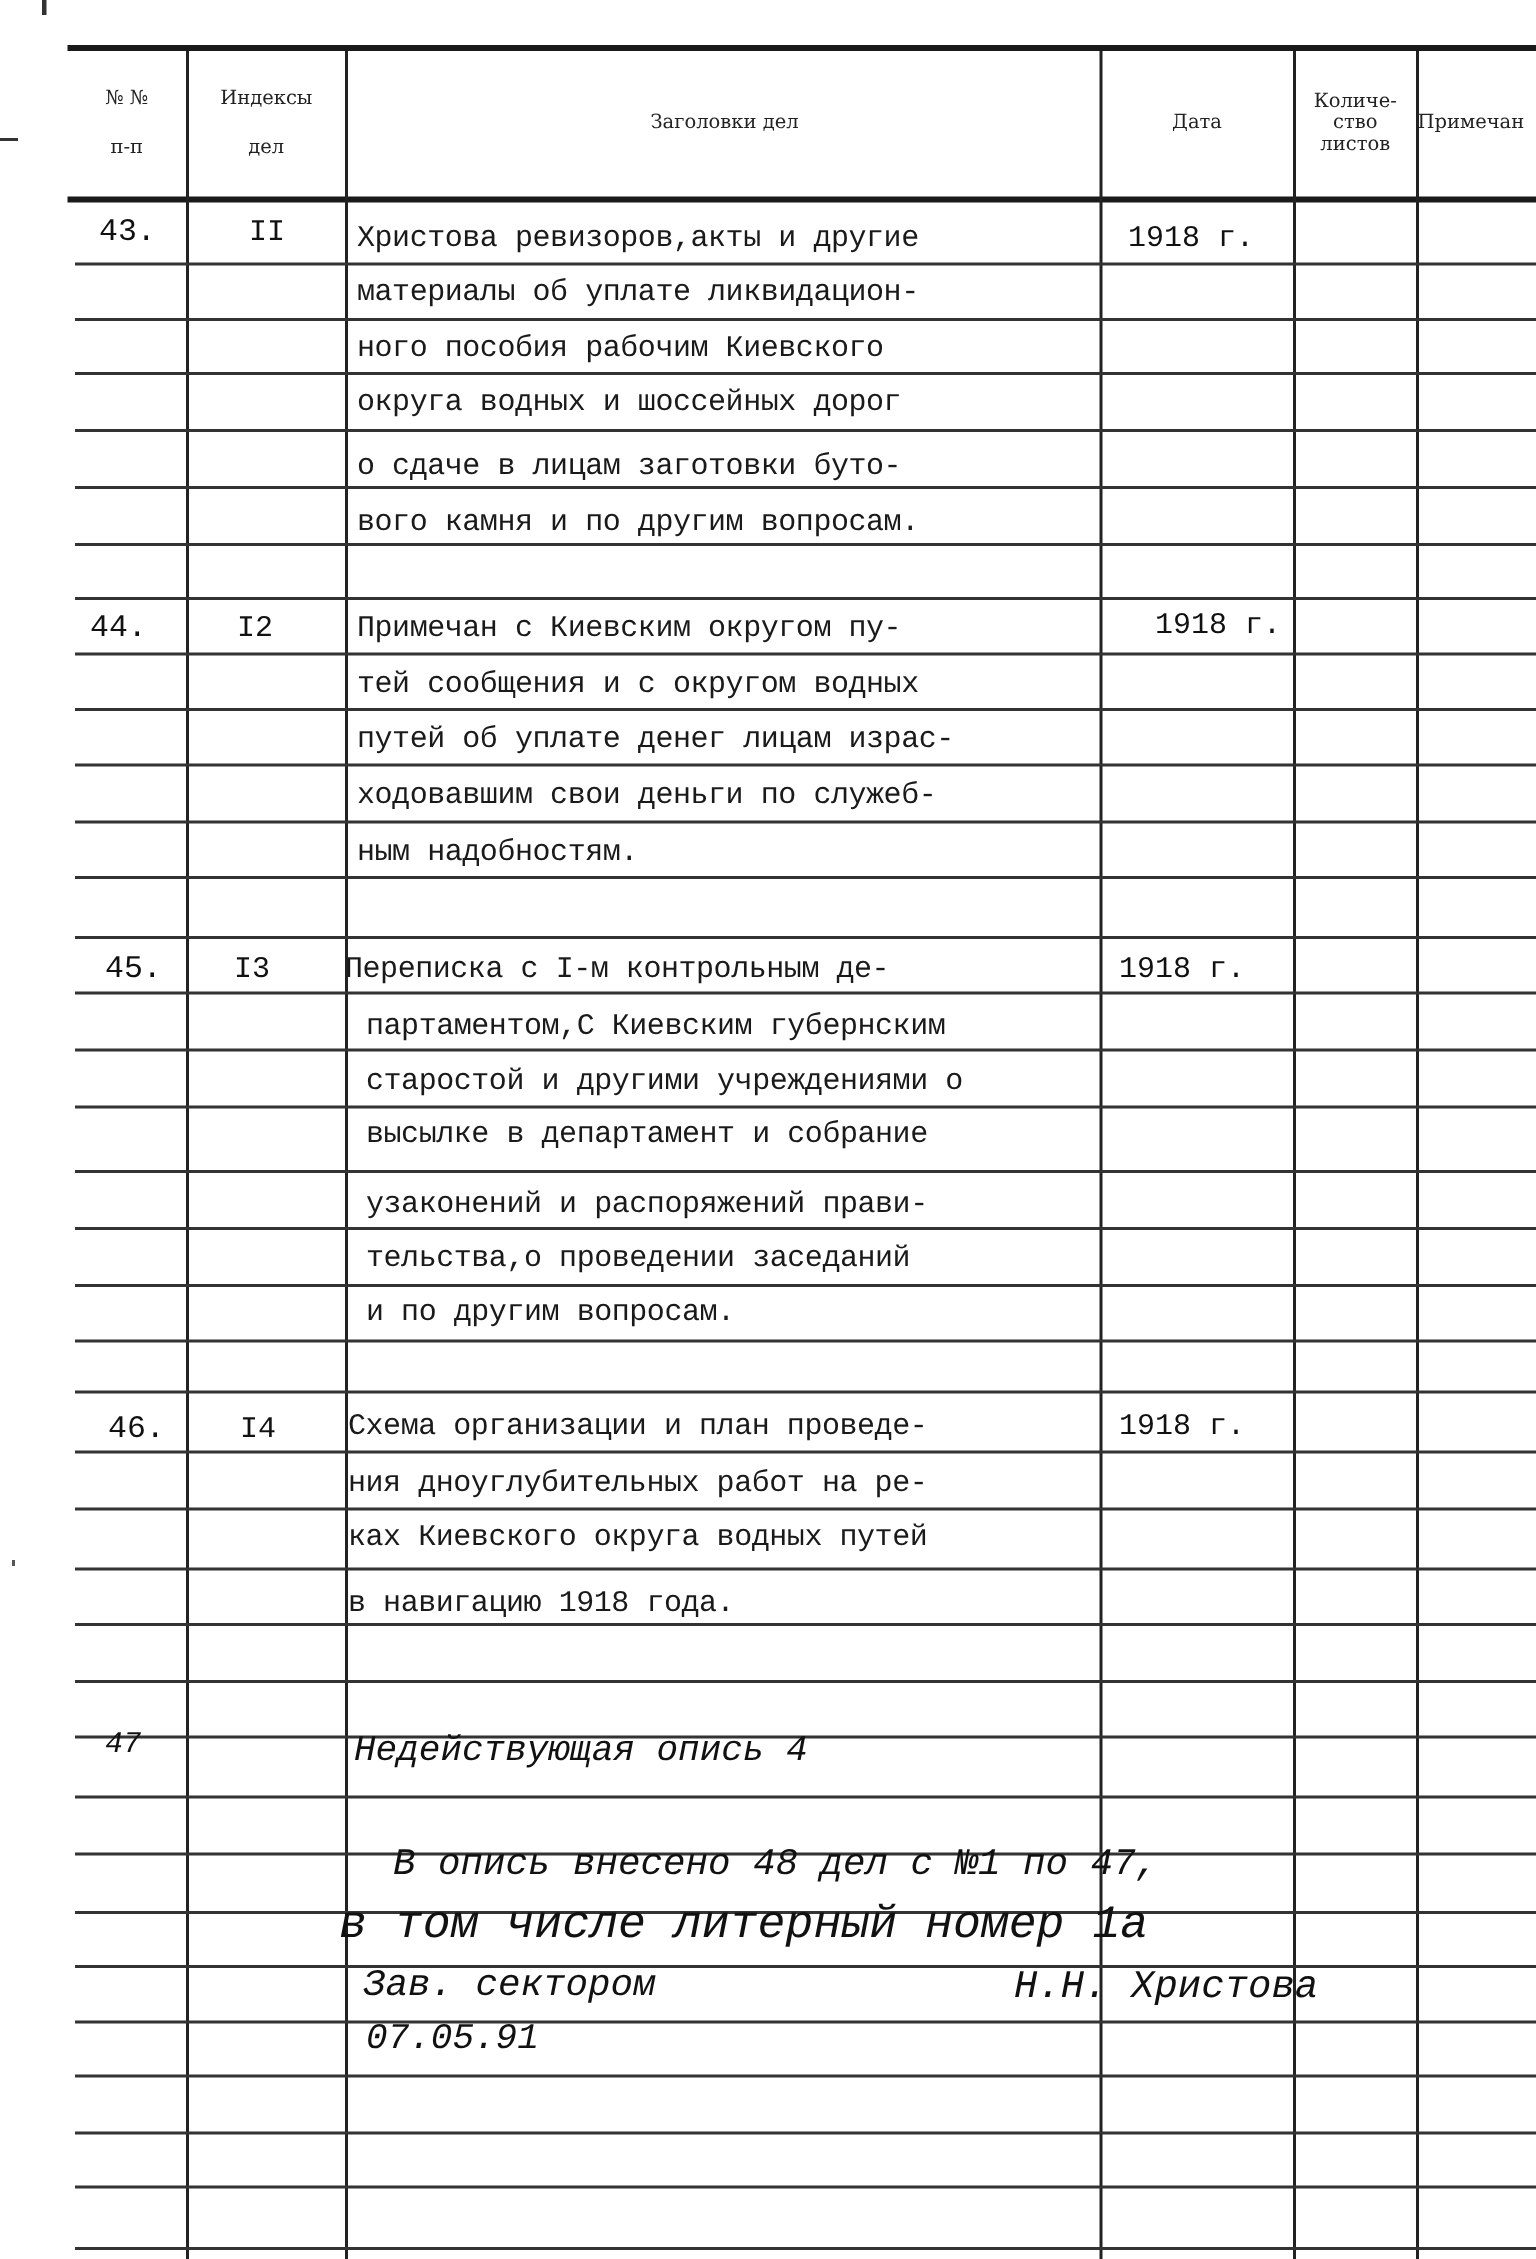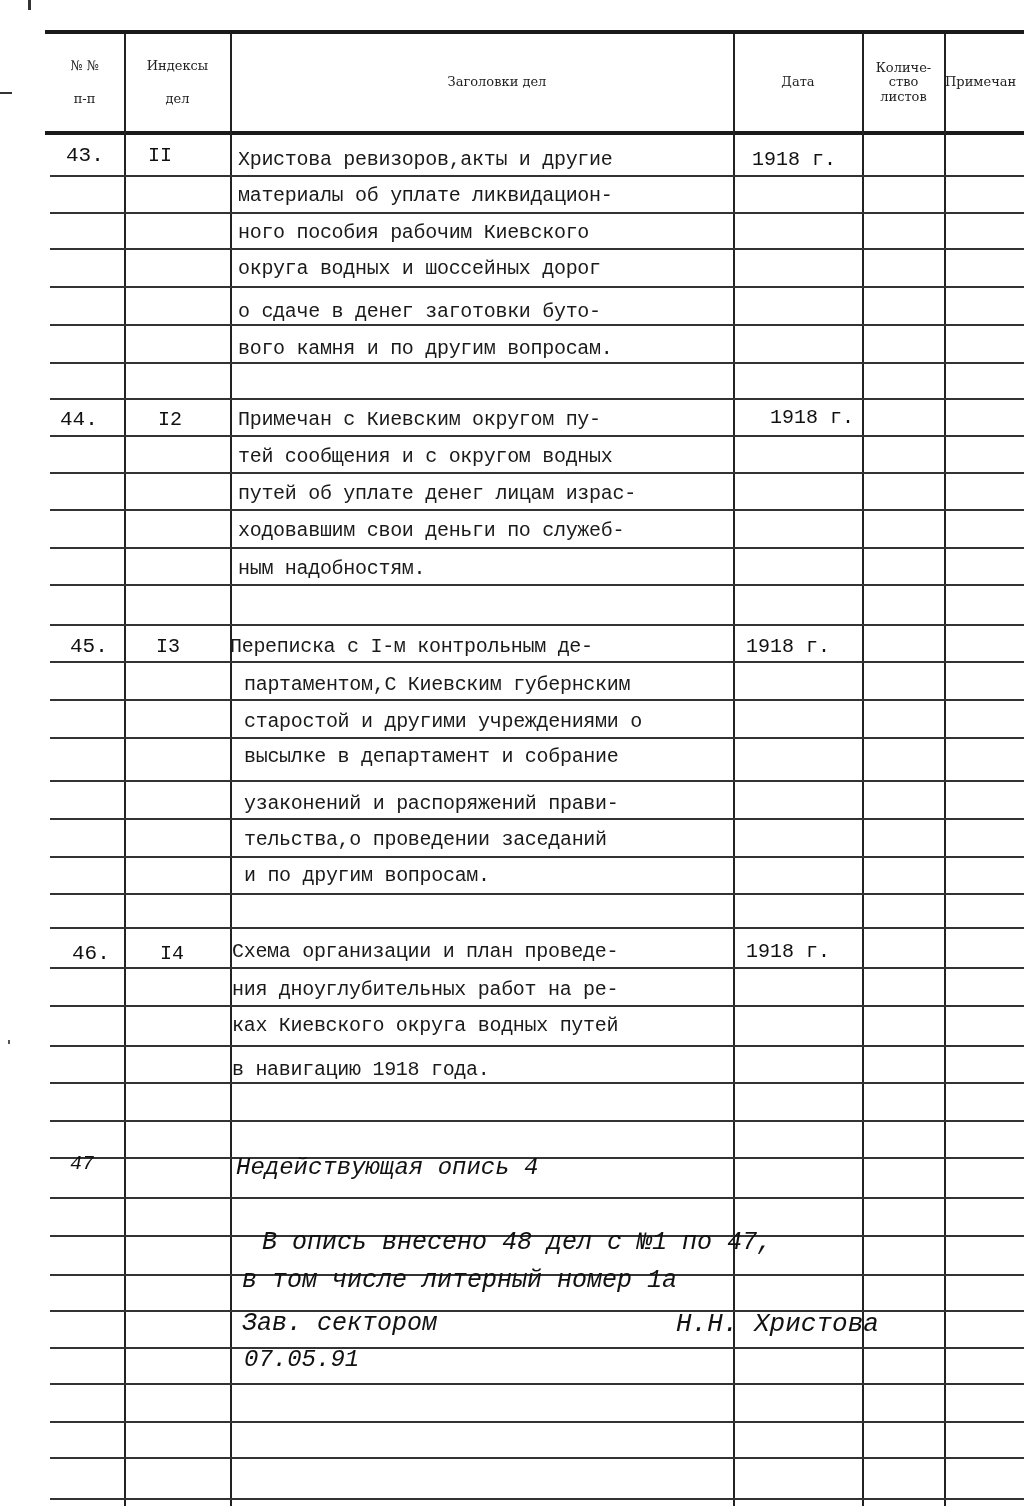--- a/index.html
+++ b/index.html
@@ -50,21 +50,21 @@
   <div class="vline" style="left:944px"></div>
 
   <div class="hdr" style="left:45px;width:79px">
     <div>№  №</div>
     <div class="l2">п-п</div>
   </div>
   <div class="hdr" style="left:125px;width:105px">
     <div>Индексы</div>
     <div class="l2">дел</div>
   </div>
-  <div class="hdr" style="left:241px;width:512px">
+  <div class="hdr" style="left:227px;width:512px">
     <div>Заголовки  дел</div>
   </div>
   <div class="hdr tight" style="left:863px;width:81px">
     <div>Количе-</div>
     <div class="l2">ство</div>
     <div>листов</div>
   </div>
   <div class="hdr" style="left:734px;width:128px">
     <div>Дата</div>
   </div>
@@ -106,26 +106,26 @@
     <div class="hl" style="left:50px;width:980px;top:1310px"></div>
     <div class="hl" style="left:50px;width:980px;top:1347px"></div>
     <div class="hl" style="left:50px;width:980px;top:1383px"></div>
     <div class="hl" style="left:50px;width:980px;top:1421px"></div>
     <div class="hl" style="left:50px;width:980px;top:1457px"></div>
     <div class="hl" style="left:50px;width:980px;top:1498px"></div>
   </div>
 
   <div>
     <div class="cell num" style="left:66px;top:144px">43.</div>
-    <div class="cell" style="left:148px;top:144px">II</div>
+    <div class="cell" style="left:166px;top:144px">II</div>
     <div class="title-line" style="top:148px">Христова ревизоров,акты и другие</div>
     <div class="title-line" style="top:184px">материалы об уплате ликвидацион-</div>
     <div class="title-line" style="top:221px">ного пособия рабочим Киевского</div>
     <div class="title-line" style="top:257px">округа водных и шоссейных дорог</div>
-    <div class="title-line" style="top:300px">о сдаче в денег заготовки буто-</div>
+    <div class="title-line" style="top:300px">о сдаче в лицам заготовки буто-</div>
     <div class="title-line" style="top:337px">вого камня и по другим вопросам.</div>
     <div class="cell" style="left:752px;top:148px">1918 г.</div>
   </div>
 
   <div>
     <div class="cell num" style="left:60px;top:408px">44.</div>
     <div class="cell" style="left:158px;top:408px">I2</div>
     <div class="title-line" style="top:408px">Примечан с Киевским округом пу-</div>
     <div class="title-line" style="top:445px">тей сообщения и с округом водных</div>
     <div class="title-line" style="top:482px">путей об уплате денег лицам израс-</div>
@@ -154,18 +154,18 @@
     <div class="title-line" style="left:232px;top:978px">ния дноуглубительных работ на ре-</div>
     <div class="title-line" style="left:232px;top:1014px">ках Киевского округа водных путей</div>
     <div class="title-line" style="left:232px;top:1058px">в навигацию 1918 года.</div>
     <div class="cell" style="left:746px;top:940px">1918 г.</div>
   </div>
 
   <div>
     <div class="hand" style="left:70px;top:1120px;font-size:20px">47</div>
     <div class="hand" style="left:236px;top:1122px">Недействующая опись 4</div>
     <div class="hand" style="left:262px;top:1196px;font-size:25px">В опись внесено 48 дел с №1 по 47,</div>
-    <div class="hand" style="left:242px;top:1234px;font-size:25px">в том числе литерный номер 1а</div>
+    <div class="hand" style="left:226px;top:1234px;font-size:31px">в том числе литерный номер 1а</div>
     <div class="hand" style="left:242px;top:1277px;font-size:25px">Зав. сектором</div>
     <div class="hand" style="left:676px;top:1277px;font-size:26px">Н.Н. Христова</div>
     <div class="hand" style="left:244px;top:1314px;font-size:24px">07.05.91</div>
   </div>
 </div>
 
 </body></html>

